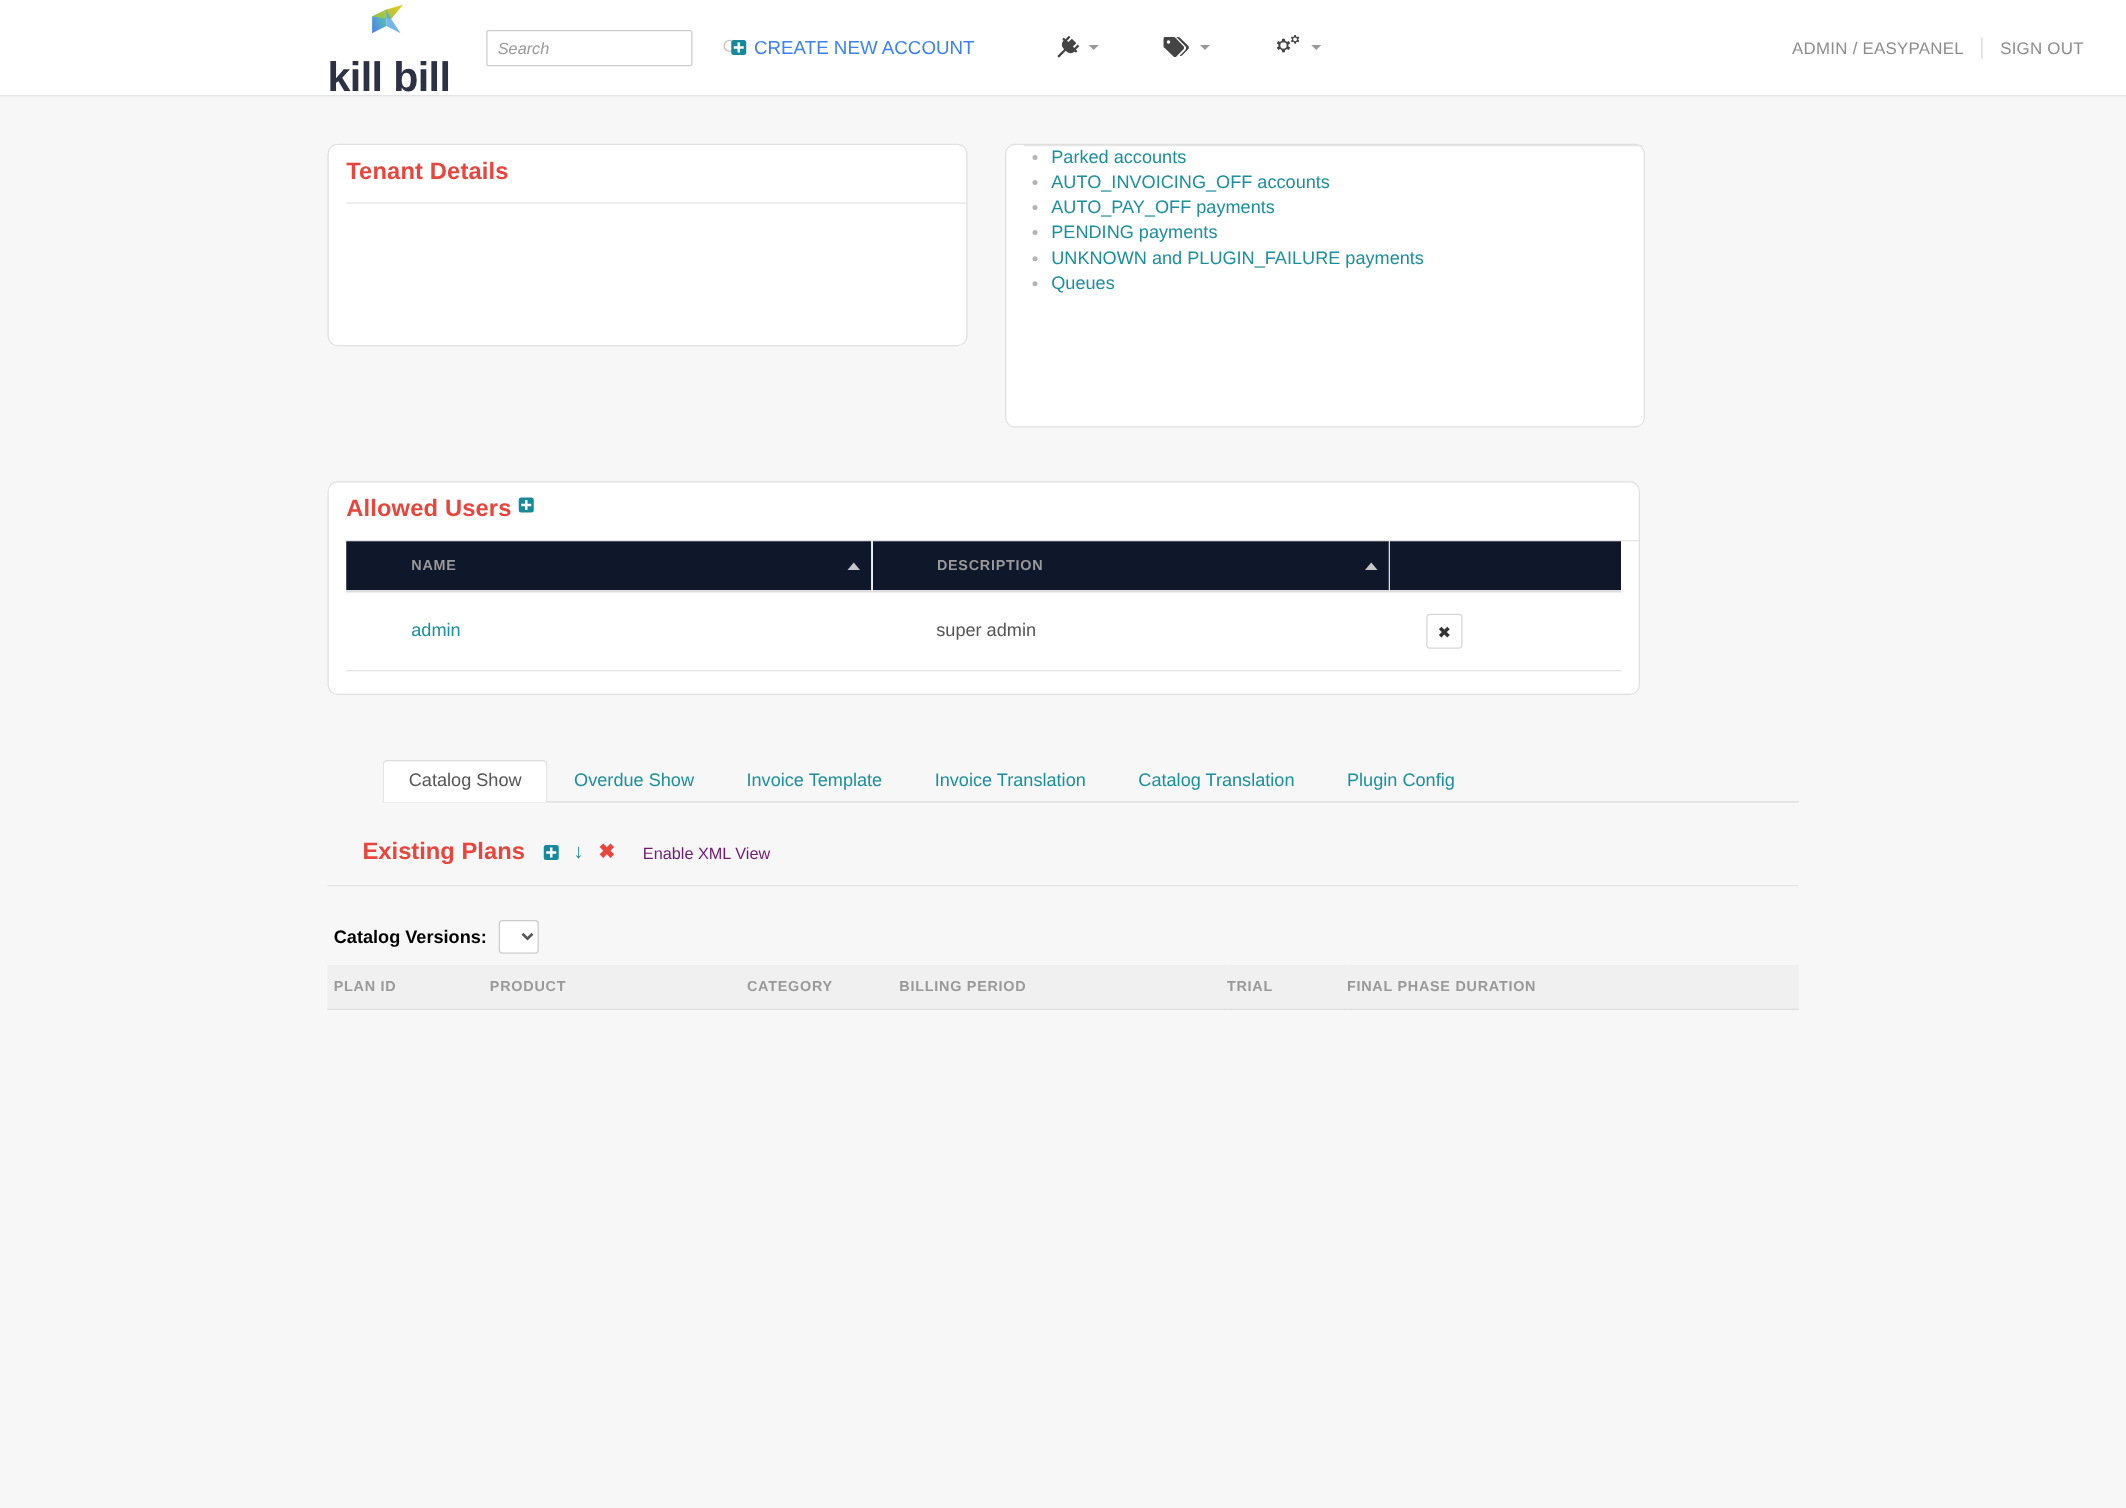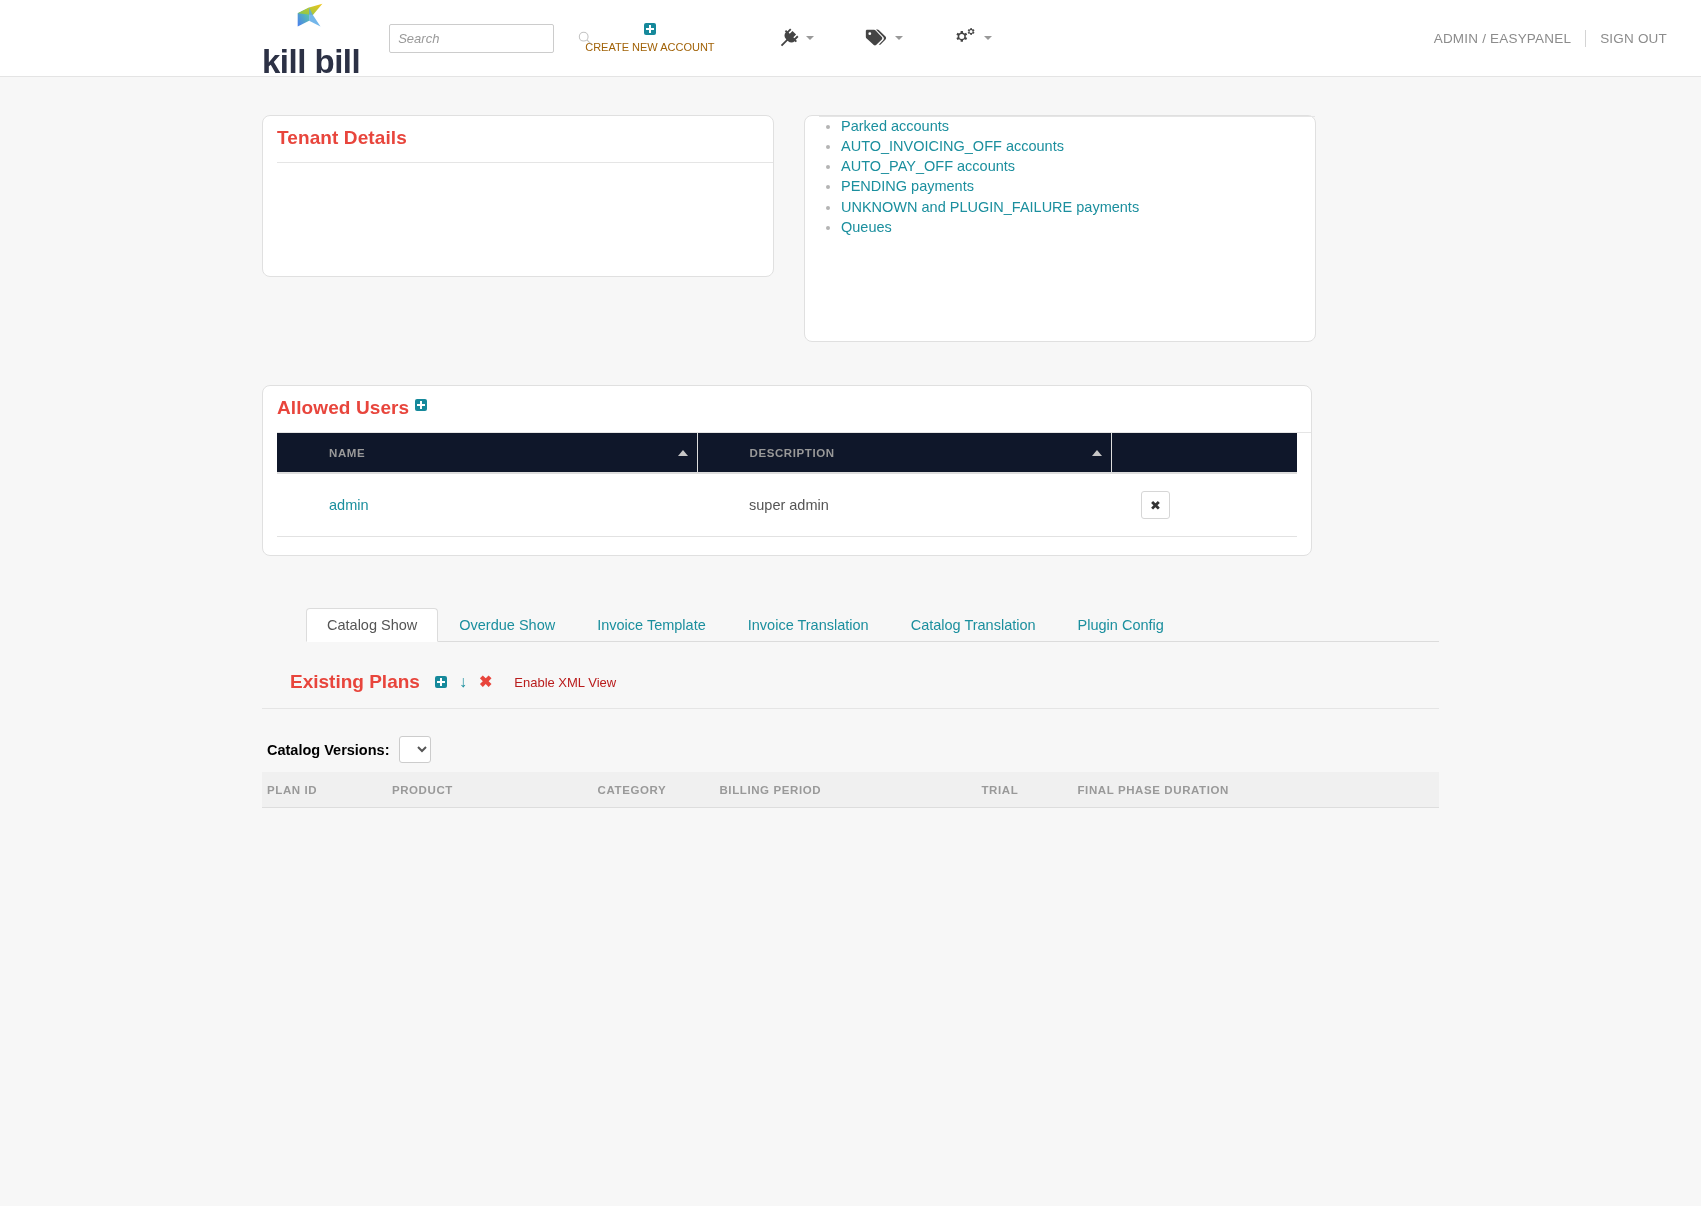--- a/index.html
+++ b/index.html
@@ -63,28 +63,27 @@
     font-size: 13px;
     font-style: italic;
     font-family: "Liberation Sans", sans-serif;
     color: #555;
     background: transparent;
   }
   .search-box input::placeholder { color: #999; font-style: italic; }
   .search-icon { width: 14px; height: 14px; flex: none; opacity: .5; }
 
   .create-account {
-    color: #a16207;
-    font-size: 11px;
+    color: #3b82f6;
+    font-size: 15px;
     text-decoration: none;
     display: flex;
     align-items: center;
     gap: 6px;
     white-space: nowrap;
-    flex-direction: column;
   }
   .plus-box {
     width: 12px; height: 12px;
     background: #16899b;
     color: #fff;
     border-radius: 2px;
     font-size: 11px;
     line-height: 12px;
     text-align: center;
     font-weight: bold;
@@ -305,21 +304,21 @@
     cursor: pointer;
   }
   .icon-x {
     color: #e8453c;
     font-size: 16px;
     font-weight: bold;
     line-height: 1;
     cursor: pointer;
   }
   .xml-link {
-    color: #b91c1c;
+    color: #701a75;
     font-size: 13px;
     text-decoration: none;
     margin-left: 10px;
   }
   .versions-row {
     display: flex;
     align-items: center;
     gap: 10px;
     padding: 27px 0 9px 5px;
     font-size: 14.5px;
@@ -433,21 +432,21 @@
     <div class="panel" id="tenant-details-panel">
       <div class="panel-title">Tenant Details</div>
       <div class="panel-rule"></div>
     </div>
 
     <div class="panel" id="useful-links-panel">
       <div class="panel-rule"></div>
       <ul class="links-list" id="useful-links-list">
           <li><a href="#">Parked accounts</a></li>
           <li><a href="#">AUTO_INVOICING_OFF accounts</a></li>
-          <li><a href="#">AUTO_PAY_OFF accounts</a></li>
+          <li><a href="#">AUTO_PAY_OFF payments</a></li>
           <li><a href="#">PENDING payments</a></li>
           <li><a href="#">UNKNOWN and PLUGIN_FAILURE payments</a></li>
           <li><a href="#">Queues</a></li>
         </ul>
     </div>
 
   </div>
 
   <div class="row-users">
     <div class="panel" id="allowed-users-panel">

